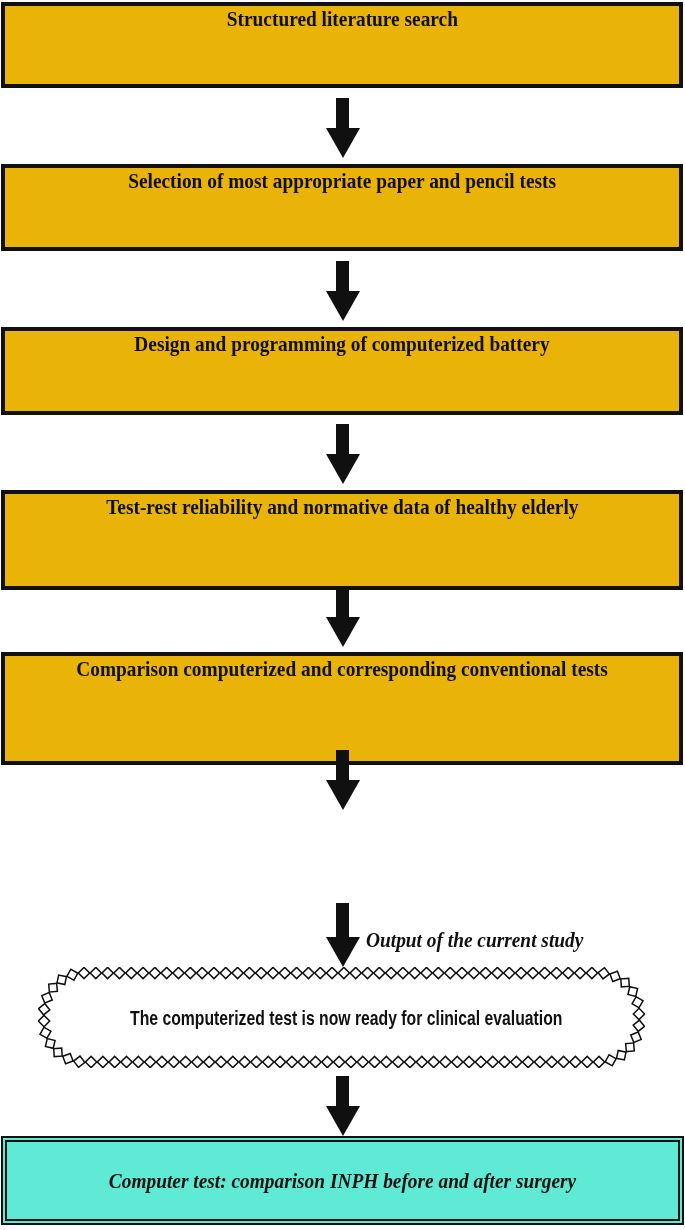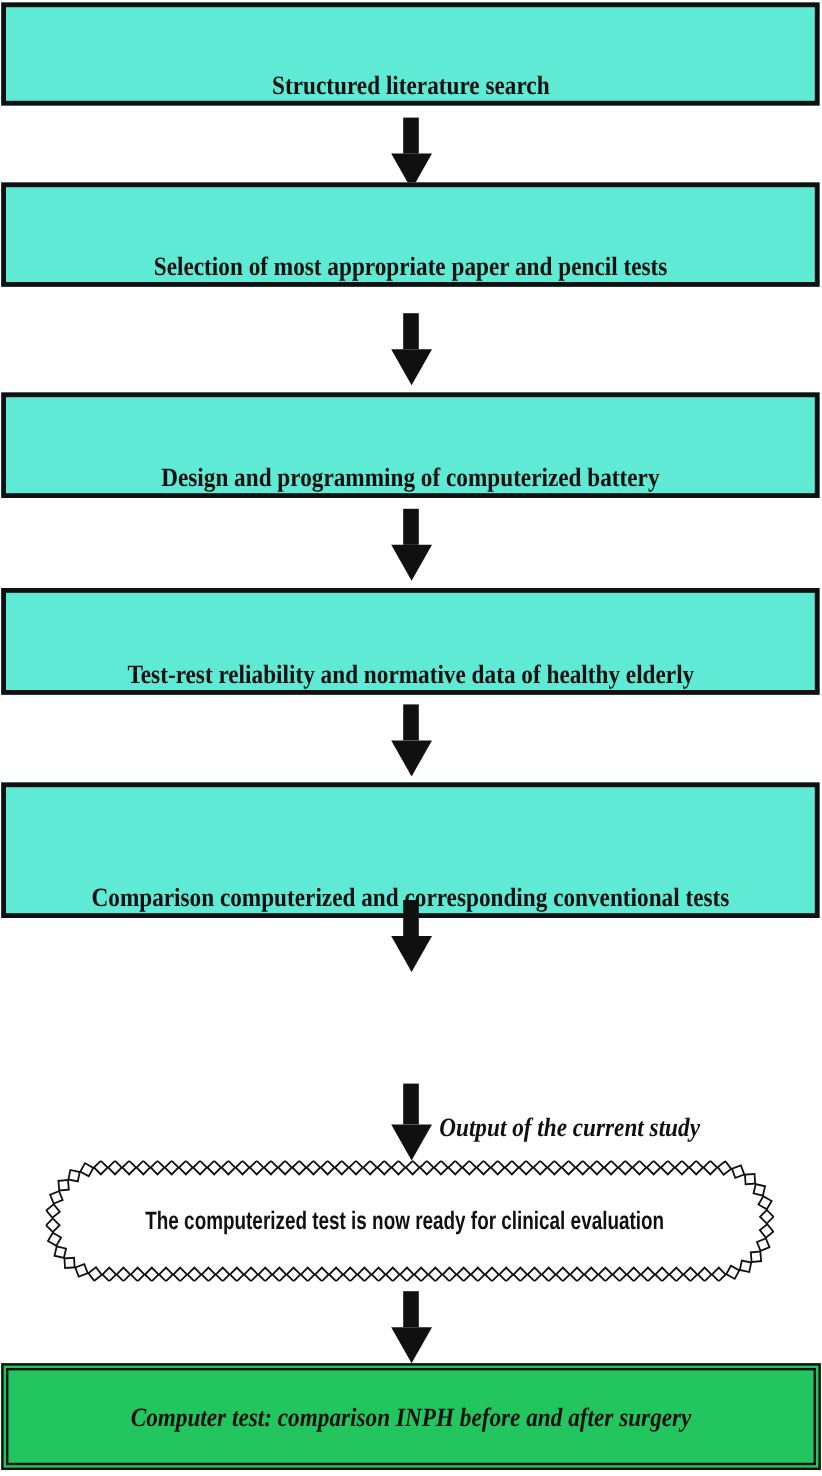--- a/index.html
+++ b/index.html
@@ -9,22 +9,22 @@
     background:#ffffff;
     overflow:hidden;
     font-family:"Liberation Serif","DejaVu Serif",serif;
   }
   
   .stage-box{
     position:absolute;
     left:1px;width:682px;
     box-sizing:border-box;
     border:4px solid #101010;
-    background:#5eead4;
-    display:flex;align-items:flex-end;justify-content:center;
+    background:#eab308;
+    display:flex;align-items:flex-start;justify-content:center;
   }
   .serif-label{
     display:inline-block;
     font-weight:bold;
     font-size:22px;
     color:#101010;
     white-space:nowrap;
     transform:scaleX(0.88);
     transform-origin:center center;
   }
@@ -54,40 +54,40 @@
   }
   
   .decor-box{
     position:absolute;
     left:38px;top:967px;
     width:607px;height:101px;
   }
   .decor-box svg{position:absolute;left:0;top:0;}
   .decor-label-wrap{
     position:absolute;inset:14px 20px;
-    display:flex;align-items:center;justify-content:flex-end;
+    display:flex;align-items:center;justify-content:flex-start;
   }
   .sans-label{
     display:inline-block;
     font-family:"Liberation Sans","DejaVu Sans",sans-serif;
     font-weight:bold;
     font-size:21px;
     color:#101010;
     white-space:nowrap;
     transform:scaleX(0.75);
     transform-origin:center center;
   }
   
   .final-box{
     position:absolute;
     left:1px;top:1136px;
     width:683px;height:89px;
     box-sizing:border-box;
     border:2px solid #101010;
-    background:#22c55e;
+    background:#5eead4;
   }
   .final-box-inner{
     position:absolute;inset:2px;
     border:2px solid #101010;
     display:flex;align-items:center;justify-content:center;
   }
   .final-label{
     display:inline-block;
     font-weight:bold;font-style:italic;
     font-size:22px;
@@ -103,39 +103,39 @@
 
   <div class="stage-box" style="top:2px;height:86px">
     <span class="serif-label">Structured literature search</span>
   </div>
 
   <div class="arrow" style="top:98px">
     <div class="shaft"></div>
     <div class="head"></div>
   </div>
 
-  <div class="stage-box" style="top:152px;height:87px">
+  <div class="stage-box" style="top:164px;height:87px">
     <span class="serif-label">Selection of most appropriate paper and pencil tests</span>
   </div>
 
   <div class="arrow" style="top:261px">
     <div class="shaft"></div>
     <div class="head"></div>
   </div>
 
   <div class="stage-box" style="top:327px;height:88px">
     <span class="serif-label">Design and programming of computerized battery</span>
   </div>
 
   <div class="arrow" style="top:424px">
     <div class="shaft"></div>
     <div class="head"></div>
   </div>
 
-  <div class="stage-box" style="top:490px;height:89px">
+  <div class="stage-box" style="top:490px;height:100px">
     <span class="serif-label">Test-rest reliability and normative data of healthy elderly</span>
   </div>
 
   <div class="arrow" style="top:587px">
     <div class="shaft"></div>
     <div class="head"></div>
   </div>
 
   <div class="stage-box" style="top:652px;height:113px">
     <span class="serif-label">Comparison computerized and corresponding conventional tests</span>

